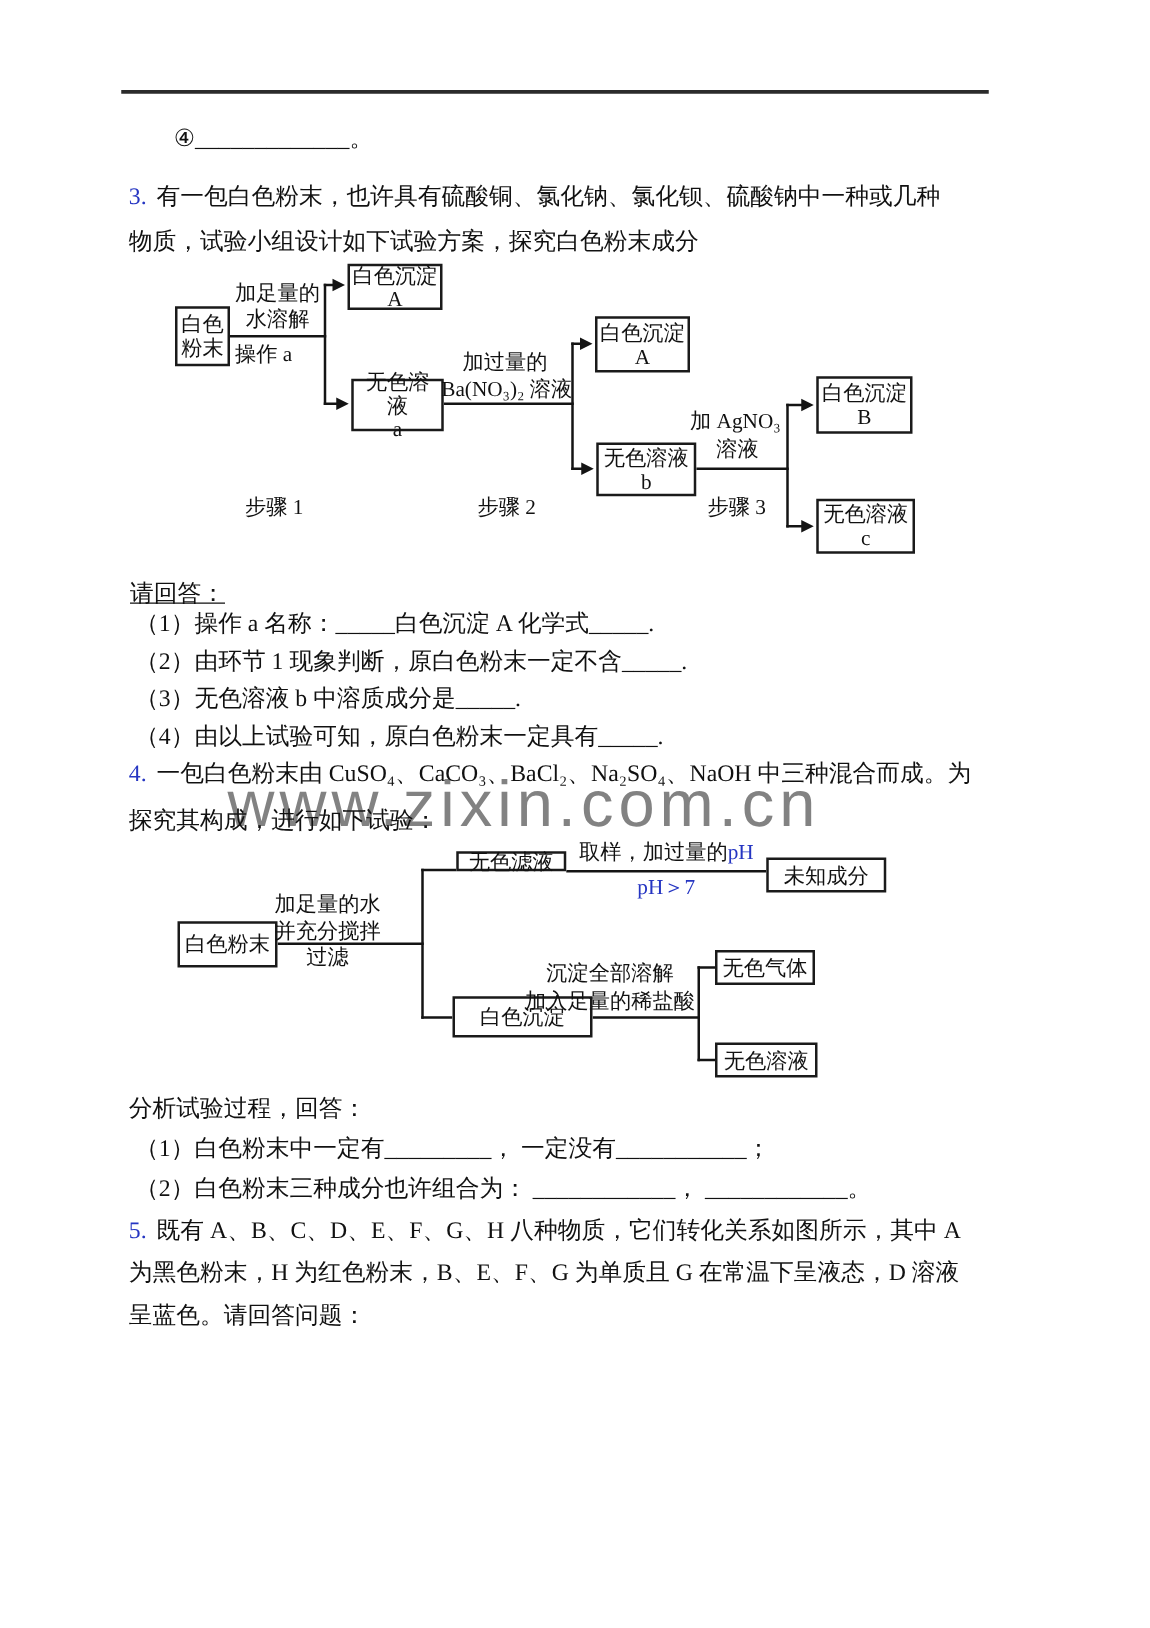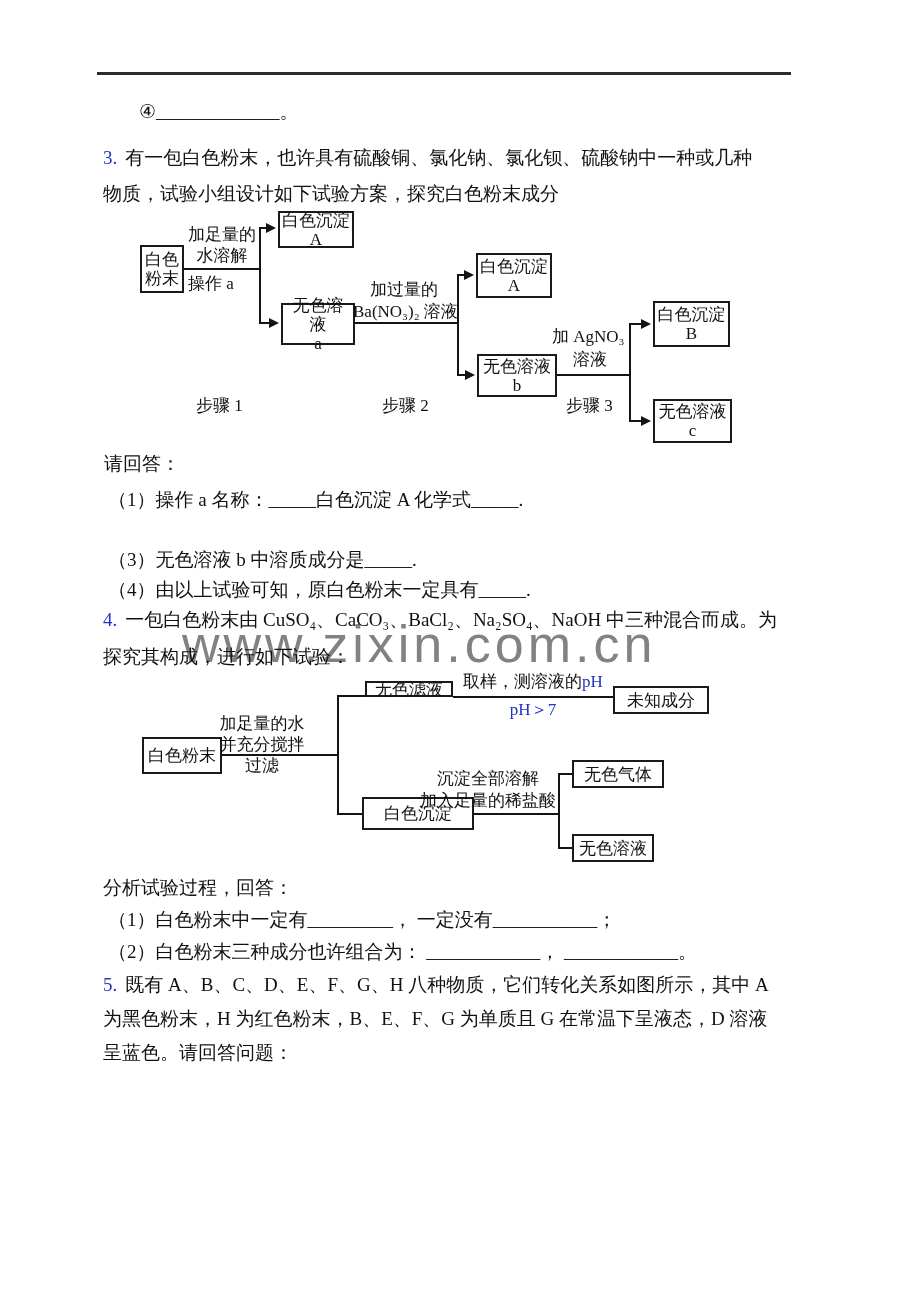--- a/index.html
+++ b/index.html
@@ -113,22 +113,23 @@
 
   <div class="box" style="left:653px;top:399px;width:79px;height:44px;">
     <span>无色溶液</span>
     <span>c</span>
   </div>
 
   <div class="lbl" style="left:196px;top:395px;">步骤 1</div>
   <div class="lbl" style="left:382px;top:395px;text-align:center;">步骤 2</div>
   <div class="lbl" style="left:566px;top:395px;">步骤 3</div>
 
-  <div class="abs tline" style="left:104px;top:452px;">请回答：</div>
+  <div class="abs tline" style="left:104px;top:464px;text-decoration:underline;">请回答：</div>
   <div class="abs tline" style="left:108px;top:488px;text-align:right;">（1）操作 a 名称：_____白色沉淀 A 化学式_____.</div>
+  <div class="abs tline" style="left:108px;top:518px;">（2）由环节 1 现象判断，原白色粉末一定不含_____.</div>
   <div class="abs tline" style="left:108px;top:548px;">（3）无色溶液 b 中溶质成分是_____.</div>
   <div class="abs tline" style="left:108px;top:578px;text-align:center;">（4）由以上试验可知，原白色粉末一定具有_____.</div>
 
   <div class="abs tline" style="left:103px;top:608px;">
     <span class="qnum">4.</span><span>一包白色粉末由 CuSO₄、CaCO₃、BaCl₂、Na₂SO₄、NaOH 中三种混合而成。为</span>
   </div>
   <div class="abs tline" style="left:103px;top:645px;">探究其构成，进行如下试验：</div>
 
   <div class="box" style="left:142px;top:737px;width:80px;height:37px;">
     <span>白色粉末</span>
@@ -141,37 +142,37 @@
   <div class="hline" style="left:222px;top:754px;width:117px;"></div>
   <div class="vline" style="left:337px;top:695px;height:120px;"></div>
   <div class="hline" style="left:337px;top:695px;width:28px;"></div>
   <div class="hline" style="left:337px;top:813px;width:25px;"></div>
 
   <div class="box" style="left:365px;top:681px;width:88px;height:16px;">
     <span>无色滤液</span>
   </div>
   <div class="hline" style="left:453px;top:696px;width:160px;"></div>
   <div class="lbl" style="left:450px;top:671px;width:166px;">
-    <span>取样，测溶液的</span><span class="blue">pH</span>
+    <span>取样，加过量的</span><span class="blue">pH</span>
   </div>
   <div class="lbl blue" style="left:450px;top:699px;width:166px;">pH＞7</div>
   <div class="box" style="left:613px;top:686px;width:96px;height:28px;">
     <span>未知成分</span>
   </div>
 
   <div class="box" style="left:362px;top:797px;width:112px;height:33px;">
     <span>白色沉淀</span>
   </div>
   <div class="hline" style="left:474px;top:813px;width:86px;"></div>
   <div class="lbl" style="left:420px;top:790px;width:136px;">加入足量的稀盐酸</div>
   <div class="lbl" style="left:424px;top:768px;width:128px;">沉淀全部溶解</div>
   <div class="vline" style="left:558px;top:773px;height:76px;"></div>
   <div class="hline" style="left:558px;top:773px;width:14px;"></div>
   <div class="hline" style="left:558px;top:847px;width:14px;"></div>
-  <div class="box" style="left:572px;top:760px;width:92px;height:28px;">
+  <div class="box" style="left:572px;top:760px;width:80px;height:28px;">
     <span>无色气体</span>
   </div>
   <div class="box" style="left:572px;top:834px;width:82px;height:28px;">
     <span>无色溶液</span>
   </div>
 
   <div class="abs tline" style="left:103px;top:876px;">分析试验过程，回答：</div>
   <div class="abs tline" style="left:108px;top:908px;">（1）白色粉末中一定有_________， 一定没有___________；</div>
   <div class="abs tline" style="left:108px;top:940px;">（2）白色粉末三种成分也许组合为： ____________， ____________。</div>
 

